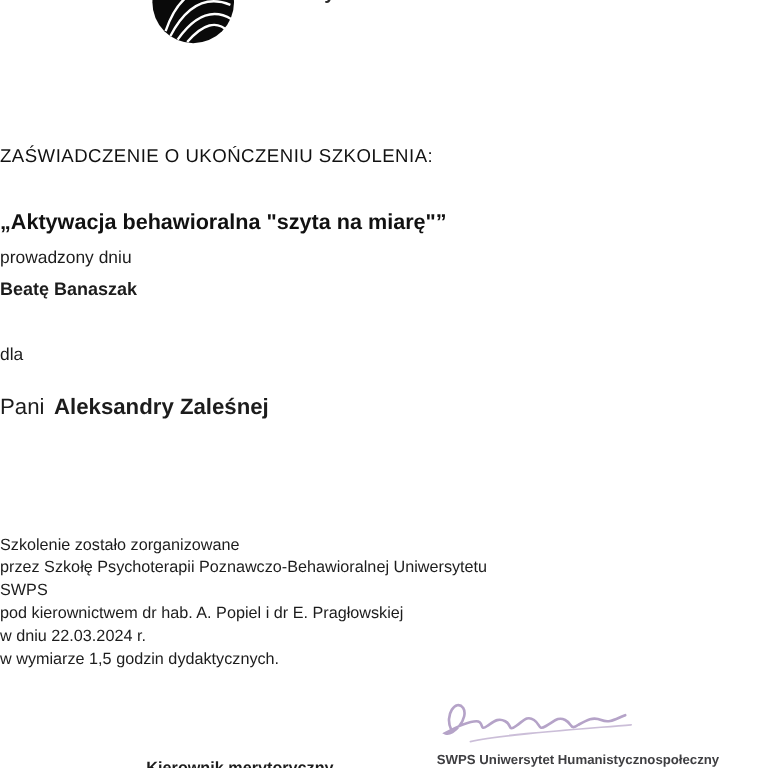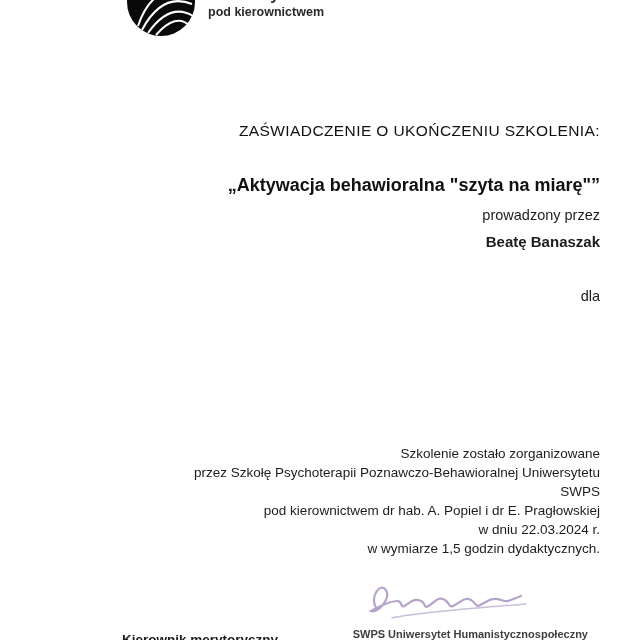--- a/index.html
+++ b/index.html
@@ -14,73 +14,75 @@
   
   .header{
     position:absolute;top:-20px;left:126px;
     display:flex;align-items:flex-start;gap:12px;
   }
   .logo{flex:0 0 auto;}
   .header-text{padding-top:6px;}
   .h-uni{font-size:16px;font-weight:bold;color:#2b2b2b;line-height:18px;}
   .h-sup{font-size:12.5px;font-weight:bold;color:#2b2b2b;line-height:16px;}
   
-  .centered{position:absolute;left:0;width:564px;text-align:right;padding-left:36px;}
+  .centered{position:absolute;left:0;width:564px;text-align:left;}
   .heading{top:122px;font-size:15.5px;letter-spacing:.4px;color:#111;}
   .course-title{top:175px;font-size:18px;font-weight:bold;color:#111;}
   .conducted{top:207px;font-size:14.5px;}
   .trainer{top:233px;font-size:15px;font-weight:bold;}
   .for-label{top:288px;font-size:14.5px;}
   .recipient{top:328px;font-size:18.5px;}
   .recipient .prefix{font-weight:normal;margin-right:8px;}
   .recipient .name{font-weight:bold;}
   .details{top:404px;font-size:13.5px;line-height:19px;color:#1c1c1c;margin-top:40px;}
   
   .signature{position:absolute;left:358px;top:568px;}
   
   .footer-left{
     position:absolute;left:100px;top:631px;width:200px;
     text-align:center;font-size:13.5px;line-height:17px;
   }
   .footer-left .role{font-weight:bold;}
   .footer-right{
-    position:absolute;left:348px;top:628px;width:240px;
-    text-align:right;line-height:13px;
+    position:absolute;left:364px;top:628px;width:240px;
+    text-align:left;line-height:13px;
   }
   .footer-right .org{font-size:11px;font-weight:bold;color:#3e3e41;}
 </style>
 </head>
 <body>
 
 <div class="page">
 
   <div class="header">
     <svg class="logo" width="70" height="58" viewBox="0 0 70 58">
       <ellipse cx="35" cy="22" rx="34" ry="34" fill="#0a0a0a"></ellipse>
       <path d="M12 46 Q 26 4 62 10" stroke="#ffffff" stroke-width="2" fill="none"></path>
       <path d="M16 50 Q 36 12 66 24" stroke="#ffffff" stroke-width="2" fill="none"></path>
       <path d="M22 53 Q 44 22 67 36" stroke="#ffffff" stroke-width="2" fill="none"></path>
       <path d="M30 55 Q 50 32 64 46" stroke="#ffffff" stroke-width="2" fill="none"></path>
     </svg>
     <div class="header-text">
       <div class="h-uni">Uniwersytetu SWPS</div>
-      <div class="h-sup">pod kierownictwem</div>
     </div>
   </div>
 
   <div class="centered heading">ZAŚWIADCZENIE O UKOŃCZENIU SZKOLENIA:</div>
 
   <div class="centered course-title">„Aktywacja behawioralna "szyta na miarę"”</div>
 
-  <div class="centered conducted">prowadzony przez</div>
+  <div class="centered conducted">prowadzony dniu</div>
 
   <div class="centered for-label">dla</div>
 
   <div class="centered trainer">Beatę Banaszak</div>
 
+  <div class="centered recipient">
+    <span class="prefix">Pani</span><span class="name">Aleksandry Zaleśnej</span>
+  </div>
 
   <div class="centered details">
     <div>Szkolenie zostało zorganizowane</div>
     <div>przez Szkołę Psychoterapii Poznawczo-Behawioralnej Uniwersytetu</div>
     <div>SWPS</div>
     <div>pod kierownictwem dr hab. A. Popiel i dr E. Pragłowskiej</div>
     <div>w dniu 22.03.2024 r.</div>
     <div>w wymiarze 1,5 godzin dydaktycznych.</div>
   </div>
 

